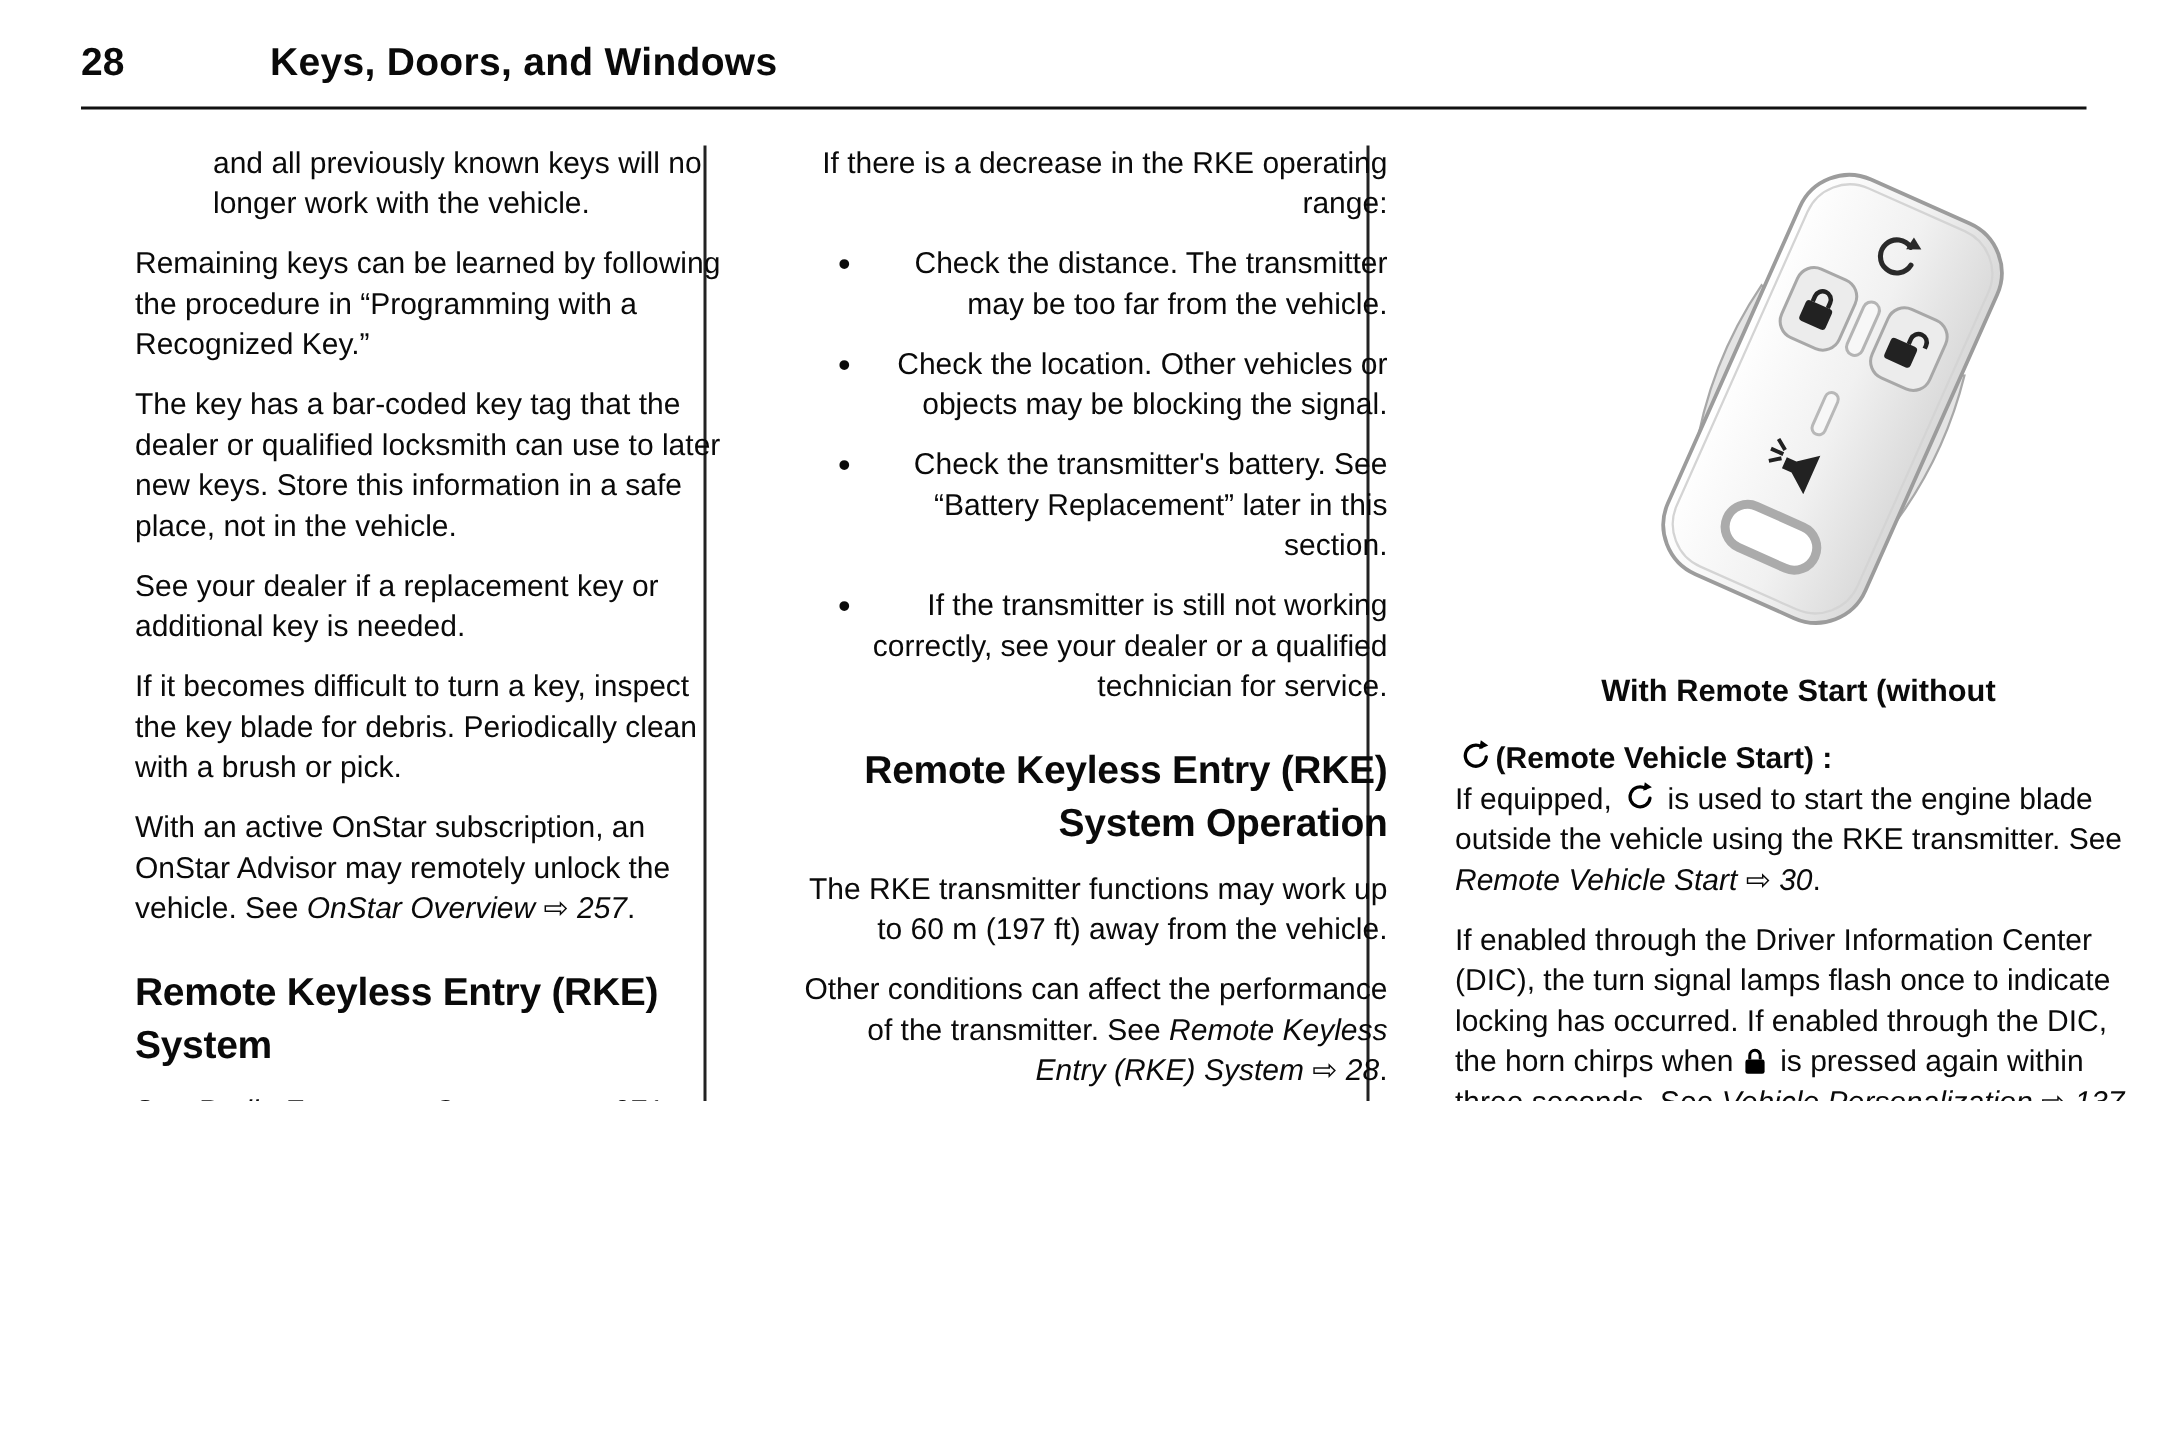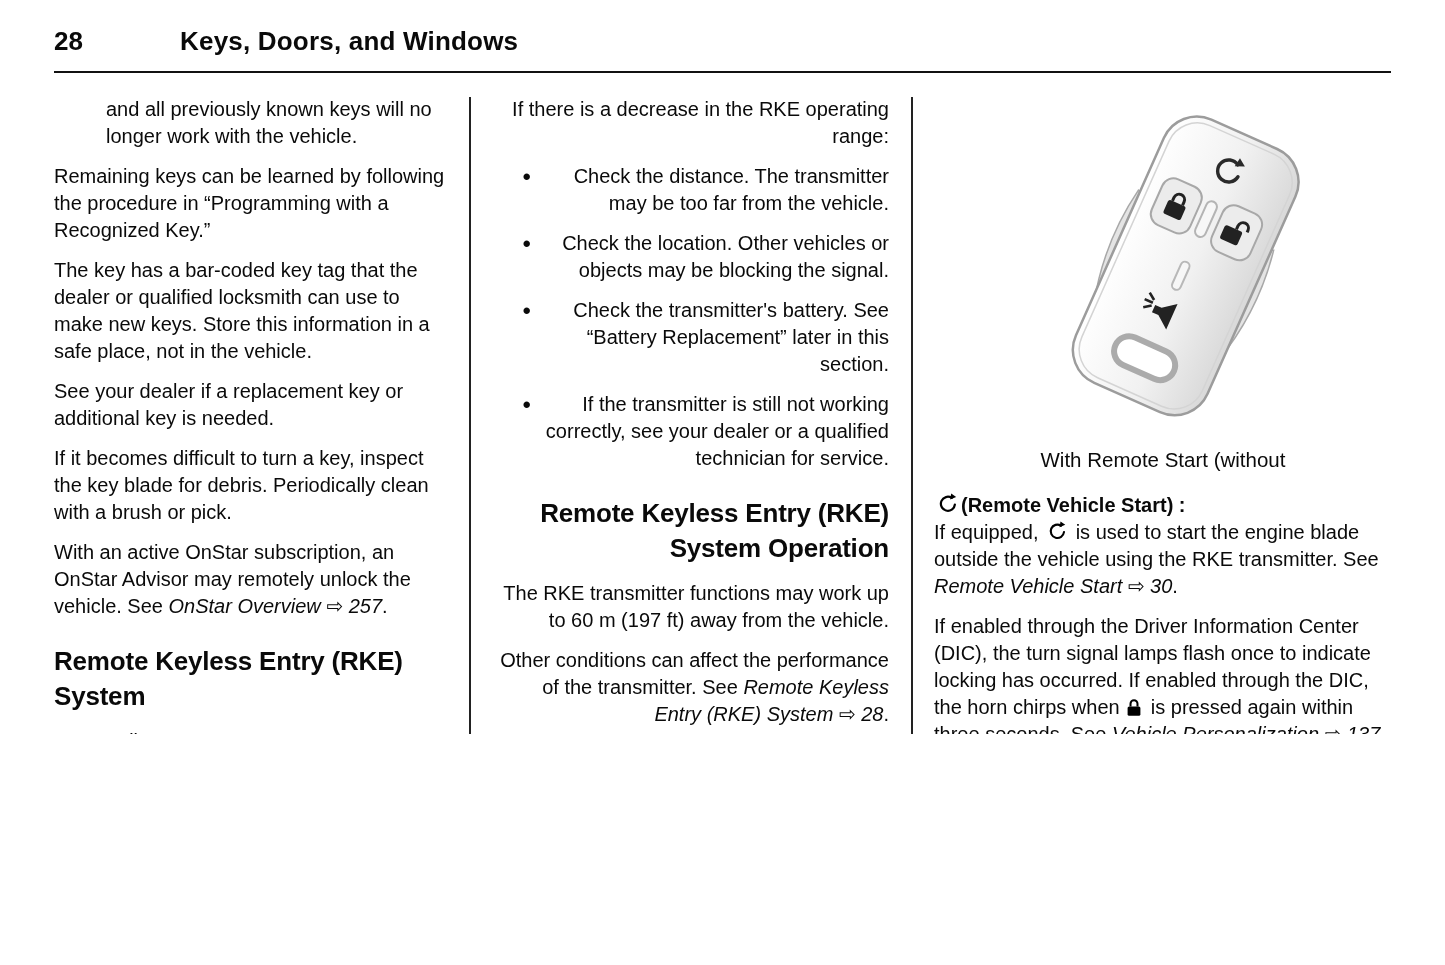--- a/index.html
+++ b/index.html
@@ -15,36 +15,36 @@
   }
   .header { position: absolute; left: 54px; top: 26px; display: flex; align-items: baseline; }
   .pnum  { font-size: 26px; font-weight: 700; width: 87px; }
   .ptitle{ font-size: 26px; font-weight: 700; letter-spacing: 0.2px; margin-left: 39px; }
   .hrule { position: absolute; left: 54px; top: 71px; width: 1337px; height: 2px; background: #111; }
 
   .vdiv { position: absolute; top: 97px; width: 2px; height: 822px; background: #222; }
   .v1 { left: 469px; }
   .v2 { left: 911px; }
 
-  .col { position: absolute; top: 96px; font-size: 20px; line-height: 27px; }
+  .col { position: absolute; top: 96px; font-size: 20px; line-height: 27px; margin-left: 36px; }
   .col1 { left: 54px;  width: 398px; }
   .col2 { left: 493px; width: 396px; text-align: right; }
   .col3 { left: 934px; width: 458px; }
 
   p { margin: 0 0 13px 0; }
   .indent { padding-left: 52px; }
   h2 { font-size: 26px; line-height: 35px; font-weight: 700; margin: 24px 0 14px 0; letter-spacing: -0.2px; }
   .ref { font-style: italic; }
 
   .bullet { display: flex; margin: 0 0 13px 0; }
   .dot { width: 38px; flex: none; font-size: 24px; line-height: 27px; }
   .btext { flex: 1; }
 
   .fob-wrap { margin: 0 0 4px 0; }
-  .caption { font-weight: 400; font-size: 20.5px; line-height: 29px; text-align: center; margin: 2px 0 18px 0; }
+  .caption { font-weight: 700; font-size: 20.5px; line-height: 29px; text-align: center; margin: 2px 0 18px 0; }
 
   .lbl { font-weight: 700; }
   .block { display: block; }
   .inl { display: inline-block; vertical-align: -3px; margin: 0 3px 0 1px; }
   .inl2 { display: inline-block; vertical-align: -2px; margin: 0 3px; }
 </style>
 </head>
 <body>
 
 <div class="page">
@@ -54,21 +54,21 @@
     <span class="ptitle">Keys, Doors, and Windows</span>
   </header>
   <div class="hrule"></div>
 
   <div class="vdiv v1"></div>
   <div class="vdiv v2"></div>
 
   <section class="col col1">
     <p class="indent">and all previously known keys will no longer work with the vehicle.</p>
     <p>Remaining keys can be learned by following the procedure in “Programming with a Recognized Key.”</p>
-    <p>The key has a bar-coded key tag that the dealer or qualified locksmith can use to make new keys. Store this information in a safe place, not in the vehicle.</p>
+    <p>The key has a bar-coded key tag that the dealer or qualified locksmith can use to later new keys. Store this information in a safe place, not in the vehicle.</p>
     <p>See your dealer if a replacement key or additional key is needed.</p>
     <p>If it becomes difficult to turn a key, inspect the key blade for debris. Periodically clean with a brush or pick.</p>
     <p><span>With an active OnStar subscription, an OnStar Advisor may remotely unlock the vehicle. See </span><em class="ref">OnStar Overview ⇨ 257</em><span>.</span></p>
     <h2>Remote Keyless Entry (RKE) System</h2>
     <p><span>See </span><em class="ref">Radio Frequency Statement ⇨ 371</em><span>.</span></p>
   </section>
 
   <section class="col col2">
     <p>If there is a decrease in the RKE operating range:</p>
 

